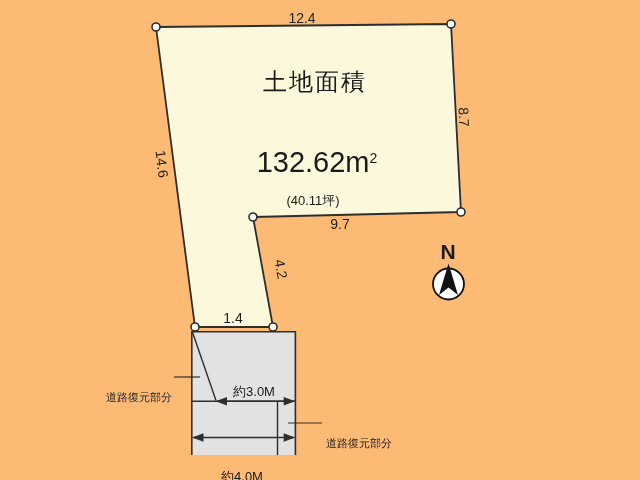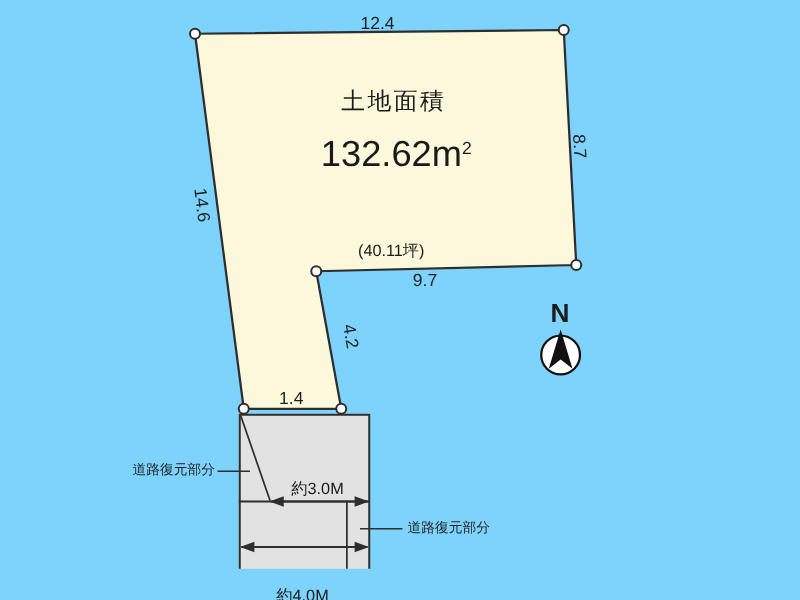--- a/index.html
+++ b/index.html
@@ -1,32 +1,32 @@
 <!DOCTYPE html>
 <html><head>
 <meta charset="utf-8">
 <style>
   html,body{margin:0;padding:0;background:#fff;}
   #canvas{
-    position:relative;width:640px;height:480px;background:#7dd3fc;overflow:hidden;
+    position:relative;width:640px;height:480px;background:#fdba74;overflow:hidden;
     font-family:"Liberation Sans","DejaVu Sans",sans-serif;color:#1a1a1a;
   }
   #canvas svg{position:absolute;left:0;top:0;}
   .lbl{position:absolute;white-space:nowrap;line-height:1;}
   .center{transform:translate(-50%,-50%);}
   .dim{font-size:14px;color:#1f1f1f;}
   .rot87{transform:translate(-50%,-50%) rotate(87deg);}
   .rot83{transform:translate(-50%,-50%) rotate(83deg);}
   .rot80{transform:translate(-50%,-50%) rotate(80deg);}
-  .area-title{font-size:19px;letter-spacing:2px;}
-  .area-main{font-size:29px;}
+  .area-title{font-size:24px;letter-spacing:2px;}
+  .area-main{font-size:29px;margin-top:38px;}
   .area-main .sup{font-size:14px;vertical-align:9px;}
   .area-sub{font-size:13px;margin-top:47px;}
   .road-width{font-size:13px;font-weight:400;}
-  .road-note{font-size:11px;color:#1f1f1f;}
+  .road-note{font-size:11px;color:#1f1f1f;margin-top:20px;}
   .north-n{font-size:21px;font-weight:700;}
 </style>
 </head>
 <body>
 
 <div id="canvas">
 
   <svg width="640" height="480" viewBox="0 0 640 480">
 
     <polygon points="156,27 451,24 461,212 253,217 273,327 195,327" fill="#fcf8db" stroke="#2e2e2e" stroke-width="1.8" stroke-linejoin="round"></polygon>

